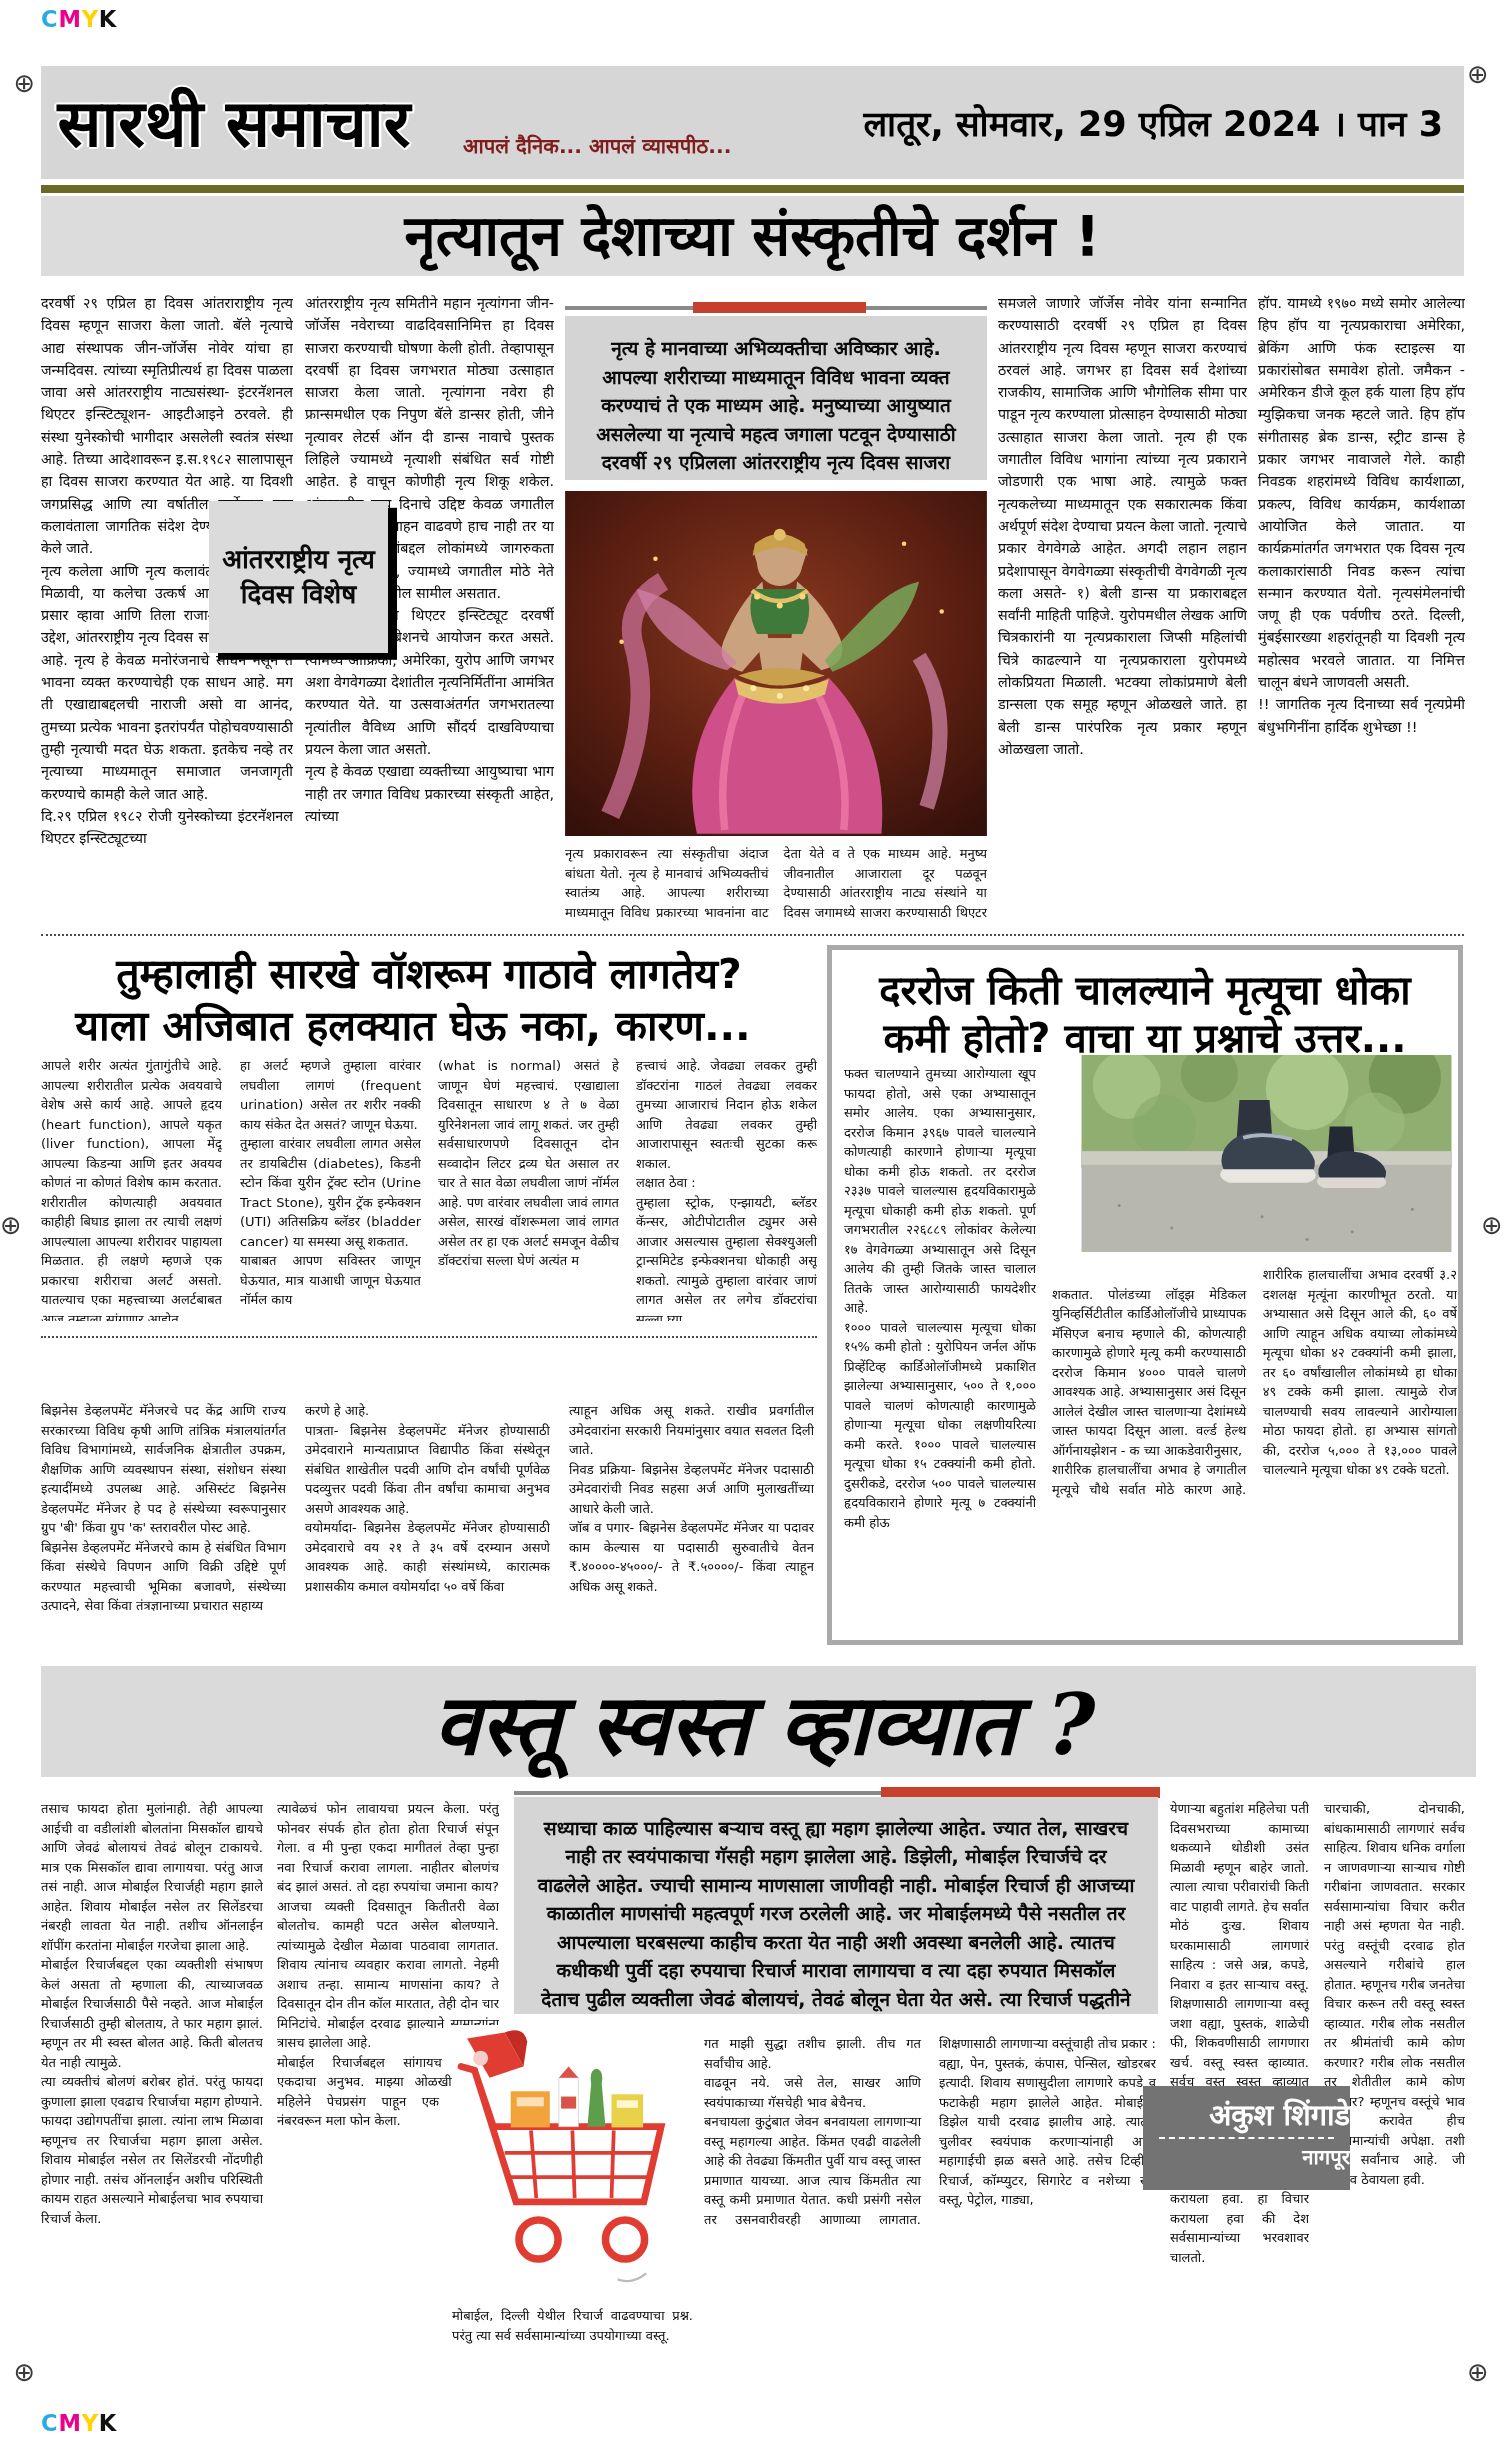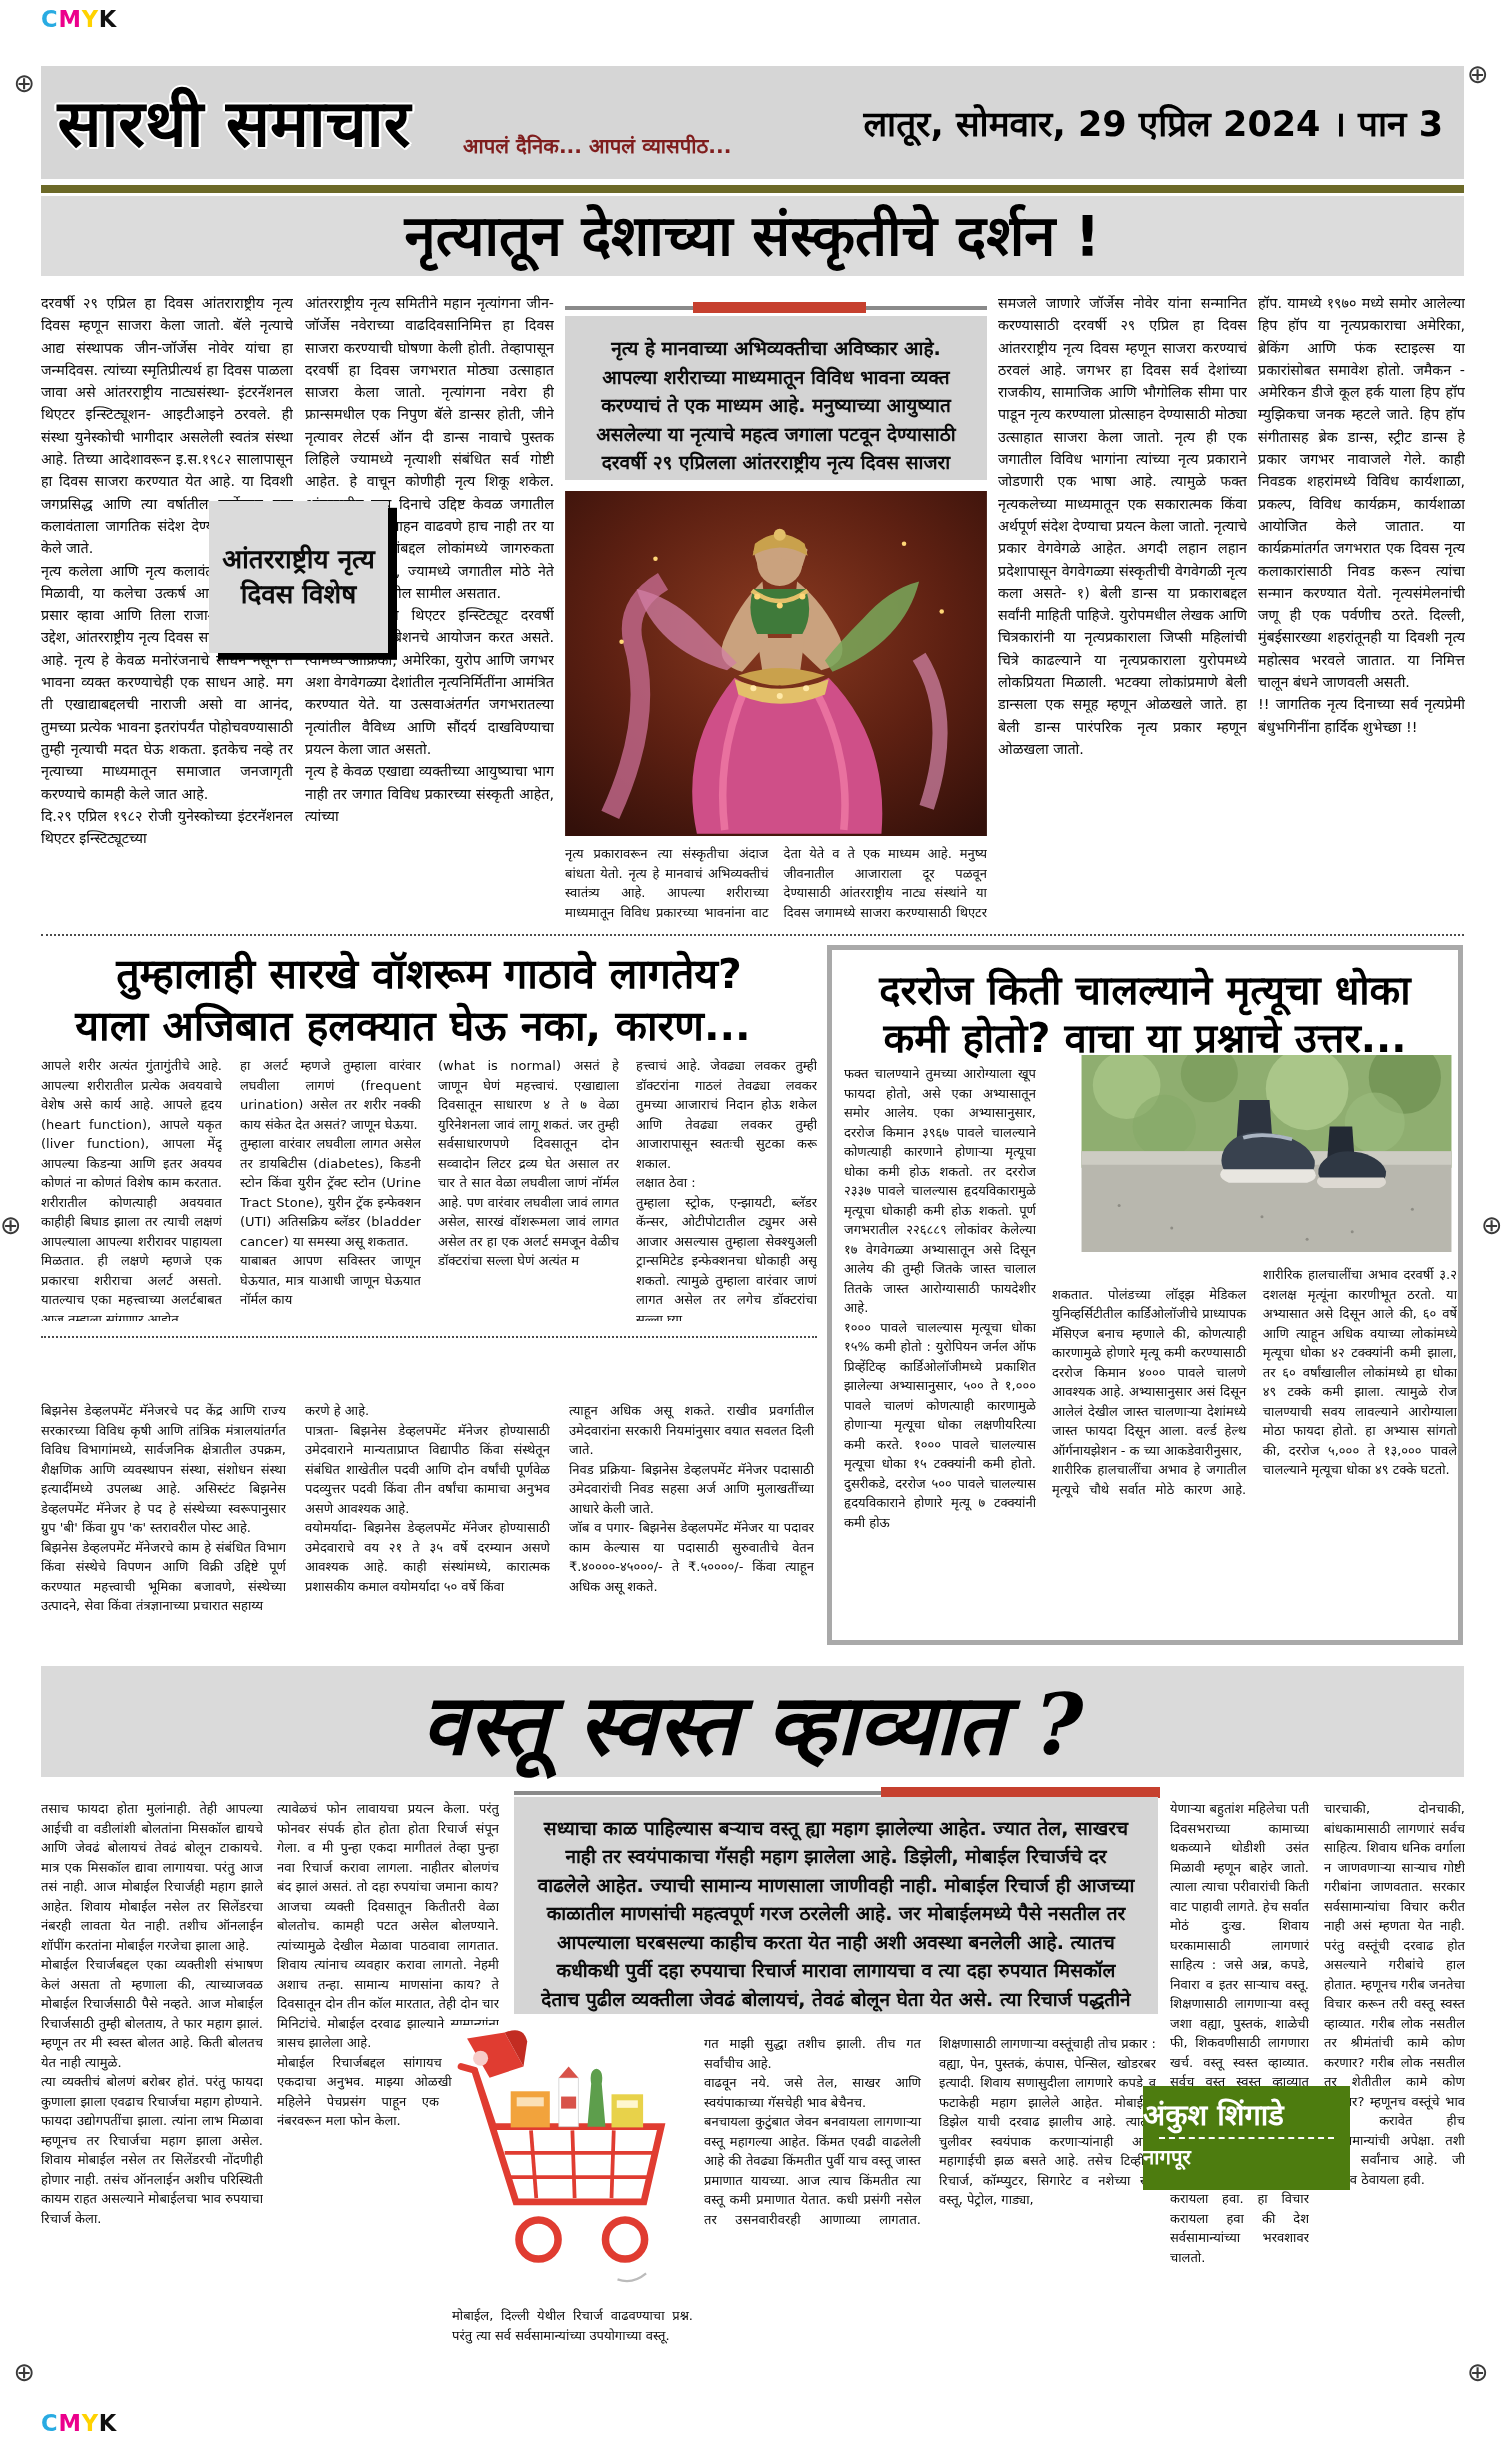--- a/index.html
+++ b/index.html
@@ -39,26 +39,26 @@
   .photo{position:absolute;overflow:hidden;}
 
   .h2line{position:absolute;text-align:center;font-weight:bold;color:#000;}
 
   .walk-box{position:absolute;left:827px;top:945px;width:636px;height:700px;border:5.3px solid #a9a9a9;
             background:#fff;box-sizing:border-box;}
 
   .goods-headline{position:absolute;left:41px;top:1666px;width:1423px;height:111px;background:#dadada;
                   display:flex;align-items:center;justify-content:center;
                   font-family:"DejaVu Serif","Liberation Serif",serif;font-style:italic;font-weight:bold;
-                  font-size:84px;color:#000;}
+                  font-size:84px;color:#000;padding-left:12px;}
   .intro-box{position:absolute;left:514px;top:1797px;width:644px;height:217px;background:#d5d5d5;
              box-sizing:border-box;padding:16.6px 22.6px;font-size:19px;font-weight:bold;text-align:center;
              line-height:1.5;overflow:hidden;}
-  .author-box{position:absolute;left:1143px;top:2086px;width:207px;height:104px;background:#4d7c0f;color:#fff;
-              text-align:left;box-sizing:border-box;padding-top:7.5px;}
+  .author-box{position:absolute;left:1143px;top:2086px;width:207px;height:104px;background:#737373;color:#fff;
+              text-align:right;box-sizing:border-box;padding-top:7.5px;}
   .author-name{font-size:29px;font-weight:bold;}
   .author-sep{border-top:2.3px dashed #fff;width:85%;margin:4.5px auto 3px auto;}
   .author-place{font-size:20.3px;font-weight:bold;}
 </style>
 </head>
 <body>
 
 <div class="sheet">
 
   <span class="reg" style="left:13.6px;top:68px;">⊕</span>

